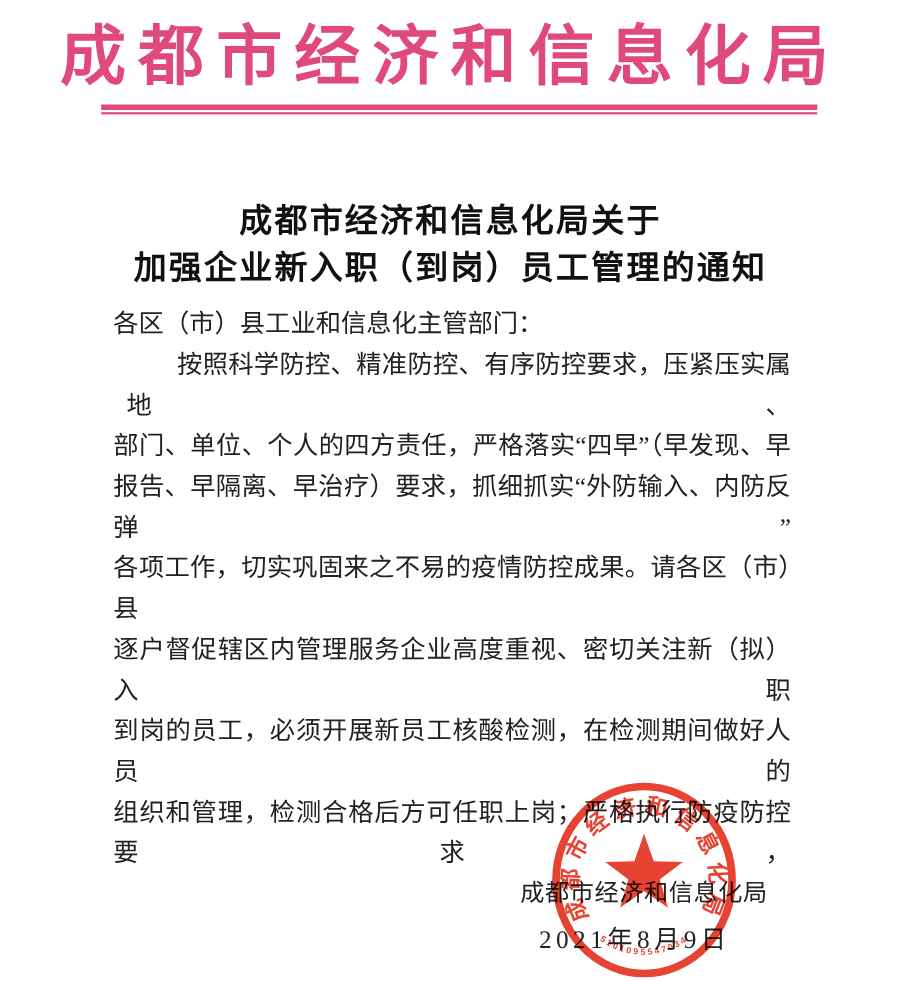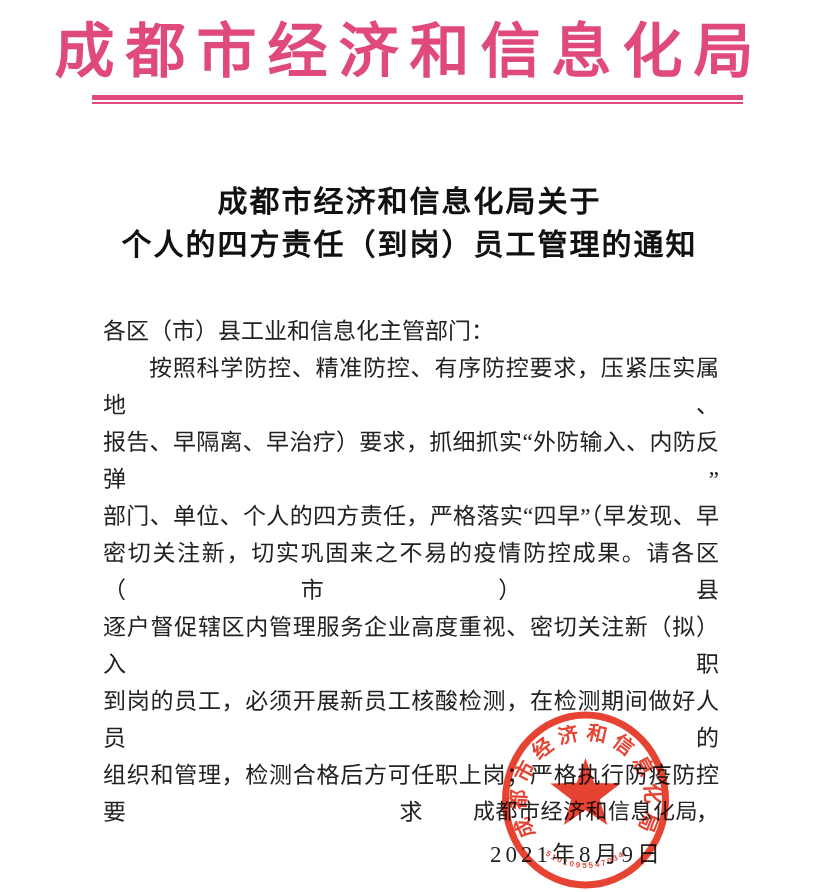--- a/index.html
+++ b/index.html
@@ -37,22 +37,22 @@
     color:#111111;
     margin-top:28px;
   }
   
   .doc-body{
     position:absolute;top:276px;left:103px;width:616px;
     font-size:23px;line-height:37px;
     color:#222222;
   }
   .bl{margin:0;text-align:justify;text-align-last:justify;}
-  .bl.short{text-align-last:left;margin-top:37px;}
-  .bl.indent{text-indent:2em;}
+  .bl.short{text-align-last:left;}
+  .bl.indent{text-indent:2em;margin-left:12px;}
   
   .sig-org{
     position:absolute;top:793px;left:473px;
     font-size:22px;letter-spacing:0.5px;color:#222222;
     white-space:nowrap;
   }
   .sig-date{
     position:absolute;top:835px;left:490px;
     font-size:23px;letter-spacing:4px;color:#222222;
     white-space:nowrap;
@@ -84,29 +84,29 @@
 
   <div class="masthead">成都市经济和信息化局</div>
   <div class="masthead-rule">
     <div class="rule-top"></div>
     <div class="rule-gap"></div>
     <div class="rule-bottom"></div>
   </div>
 
   <div class="doc-title">
     <div>成都市经济和信息化局关于</div>
-    <div>个人的四方责任（到岗）员工管理的通知</div>
+    <div>加强企业新入职（到岗）员工管理的通知</div>
   </div>
 
   <div class="doc-body">
     <p class="bl short">各区（市）县工业和信息化主管部门：</p>
     <p class="bl indent">按照科学防控、精准防控、有序防控要求，压紧压实属地、</p>
+    <p class="bl">部门、单位、个人的四方责任，严格落实“四早”（早发现、早</p>
     <p class="bl">报告、早隔离、早治疗）要求，抓细抓实“外防输入、内防反弹”</p>
-    <p class="bl">部门、单位、个人的四方责任，严格落实“四早”（早发现、早</p>
-    <p class="bl">密切关注新，切实巩固来之不易的疫情防控成果。请各区（市）县</p>
+    <p class="bl">各项工作，切实巩固来之不易的疫情防控成果。请各区（市）县</p>
     <p class="bl">逐户督促辖区内管理服务企业高度重视、密切关注新（拟）入职</p>
     <p class="bl">到岗的员工，必须开展新员工核酸检测，在检测期间做好人员的</p>
     <p class="bl">组织和管理，检测合格后方可任职上岗；严格执行防疫防控要求，</p>
 
   </div>
 
   <div class="sig-org">成都市经济和信息化局</div>
   <div class="sig-date">2021年8月9日</div>
 
   <svg class="seal" viewBox="0 0 173 178" xmlns="http://www.w3.org/2000/svg">

